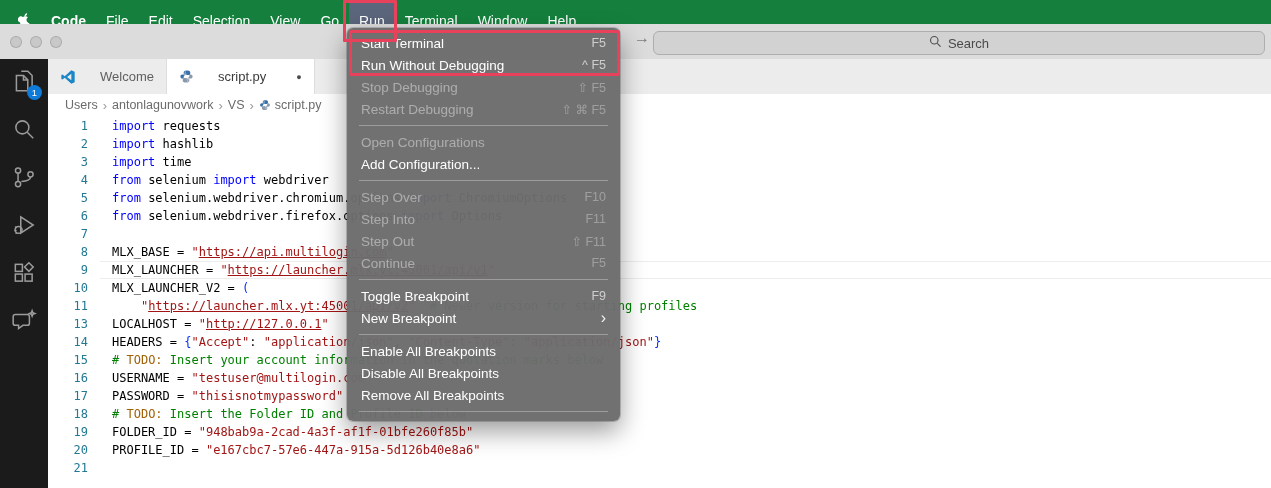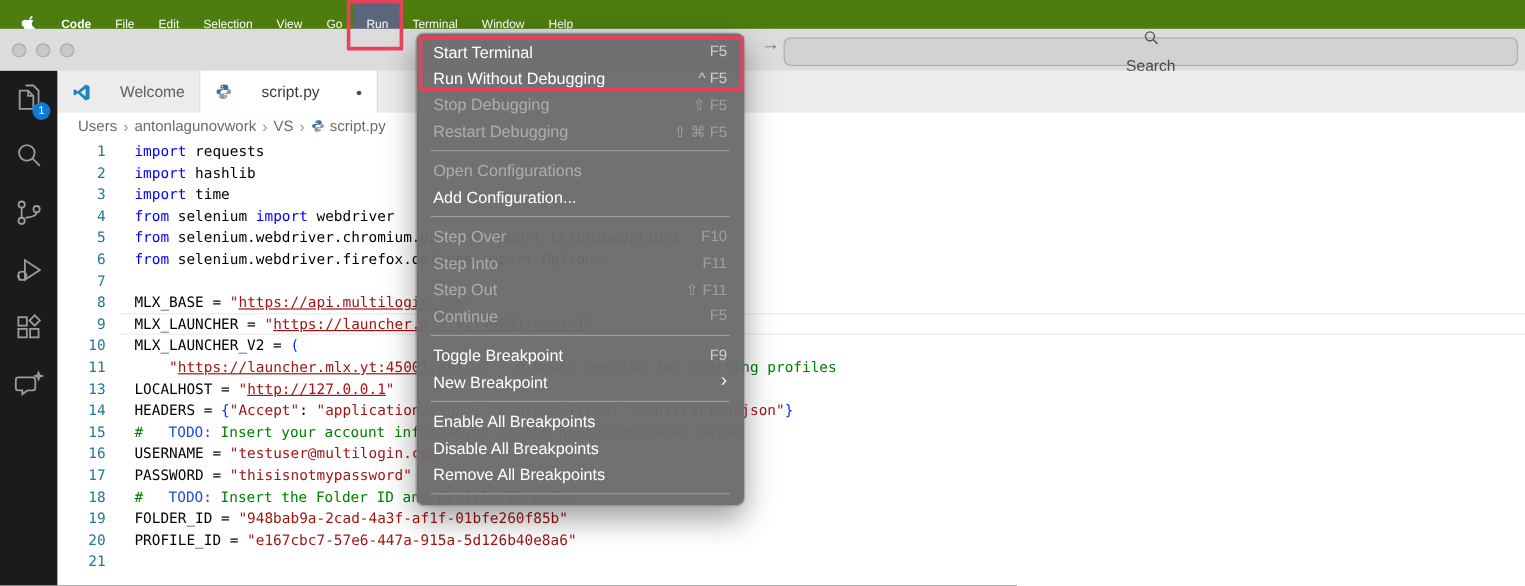--- a/index.html
+++ b/index.html
@@ -5,39 +5,39 @@
   * { box-sizing: border-box; margin: 0; padding: 0; }
   html,body { background:#555; }
   .screen {
     position: relative; width: 1271px; height: 488px;
     overflow: hidden; background: #ffffff;
     font-family: "Liberation Sans", sans-serif;
   }
   
   .menubar {
     position: absolute; left:0; top:0; width:100%; height:41px;
-    background:#4d7c0f; display:flex; align-items:stretch; padding-left:8px;
-    color:#fff; font-size:10px;
+    background:#15803d; display:flex; align-items:stretch; padding-left:8px;
+    color:#fff; font-size:14px;
   }
   .mb-item { display:flex; align-items:center; padding:0 10px; position:relative; white-space:nowrap; }
   .mb-item.bold { font-weight:bold; }
   .mb-item.active { background:#5b657b; }
   .mb-apple { display:flex; align-items:center; padding:0 10px; }
   .annot { pointer-events:none; border:3px solid #e8415c; border-radius:2px; position:absolute; z-index:70; }
   .annot-run { left:-6px; right:-2px; top:0; bottom:-1px; border-radius:1px; }
   
   .titlebar { position:absolute; left:0; top:24px; width:100%; height:35px; background:#dcdcdc; }
   .traffic { position:absolute; left:10px; top:12px; display:flex; gap:8px; }
   .tl { width:12px; height:12px; border-radius:50%; background:#c8c8c8; border:1px solid rgba(0,0,0,0.14); }
   .nav-fwd { position:absolute; left:634px; top:5px; font-size:16px; color:#7d7d7d; }
   .searchbox {
     position:absolute; left:653px; top:7px; width:612px; height:24px;
     background:#d2d2d2; border:1px solid #aeaeae; border-radius:6px;
     display:flex; align-items:center; justify-content:center; gap:6px;
-    color:#4a4a4a; font-size:13px;flex-direction:column;
+    color:#4a4a4a; font-size:13px;
   }
   
   .activitybar { position:absolute; left:0; top:59px; width:48px; bottom:0; background:#1b1b1b; }
   .ab-btn { position:relative; width:48px; height:48px; display:flex; align-items:center; justify-content:center; }
   .ab-btn svg { stroke:#9b9b9b; fill:none; stroke-width:1.4; }
   .ab-badge {
     position:absolute; right:6px; bottom:7px; min-width:15px; height:15px; border-radius:50%;
     background:#0d7bd7; color:#fff; font-size:9.5px; display:flex; align-items:center; justify-content:center;
   }
   
@@ -57,21 +57,21 @@
             padding-top:1px; font-family:"DejaVu Sans Mono", monospace; font-size:12px; }
   .curline { position:absolute; left:52px; right:0; top:145px; height:18px;
              border-top:1px solid #ededed; border-bottom:1px solid #ededed; }
   .cl { display:flex; height:18px; line-height:18px; position:relative; }
   .ln { width:40px; text-align:right; color:#237893; flex:none; }
   .ct { margin-left:24px; white-space:pre; color:#010101; }
   .tok-kw { color:#0000ff; }
   .tok-str { color:#a31515; }
   .tok-url { color:#a31515; text-decoration:underline; }
   .tok-cmt { color:#008000; }
-  .tok-todo { color:#1d4ed8;margin-left:14px; }
+  .tok-todo { color:#a16207; }
   .tok-br { color:#0431fa; }
   
   .runmenu {
     position:absolute; left:347px; top:28px; width:273px; z-index:50;
     background:rgba(108,108,108,0.97); border-radius:6px; padding:4px 0;
     box-shadow:0 10px 26px rgba(0,0,0,0.40), 0 0 0 1px rgba(0,0,0,0.18);
     font-size:13.5px; color:#fff;
   }
   .mi { height:22px; display:flex; align-items:center; padding:0 14px; white-space:nowrap; }
   .mi .lbl { flex:1; }

